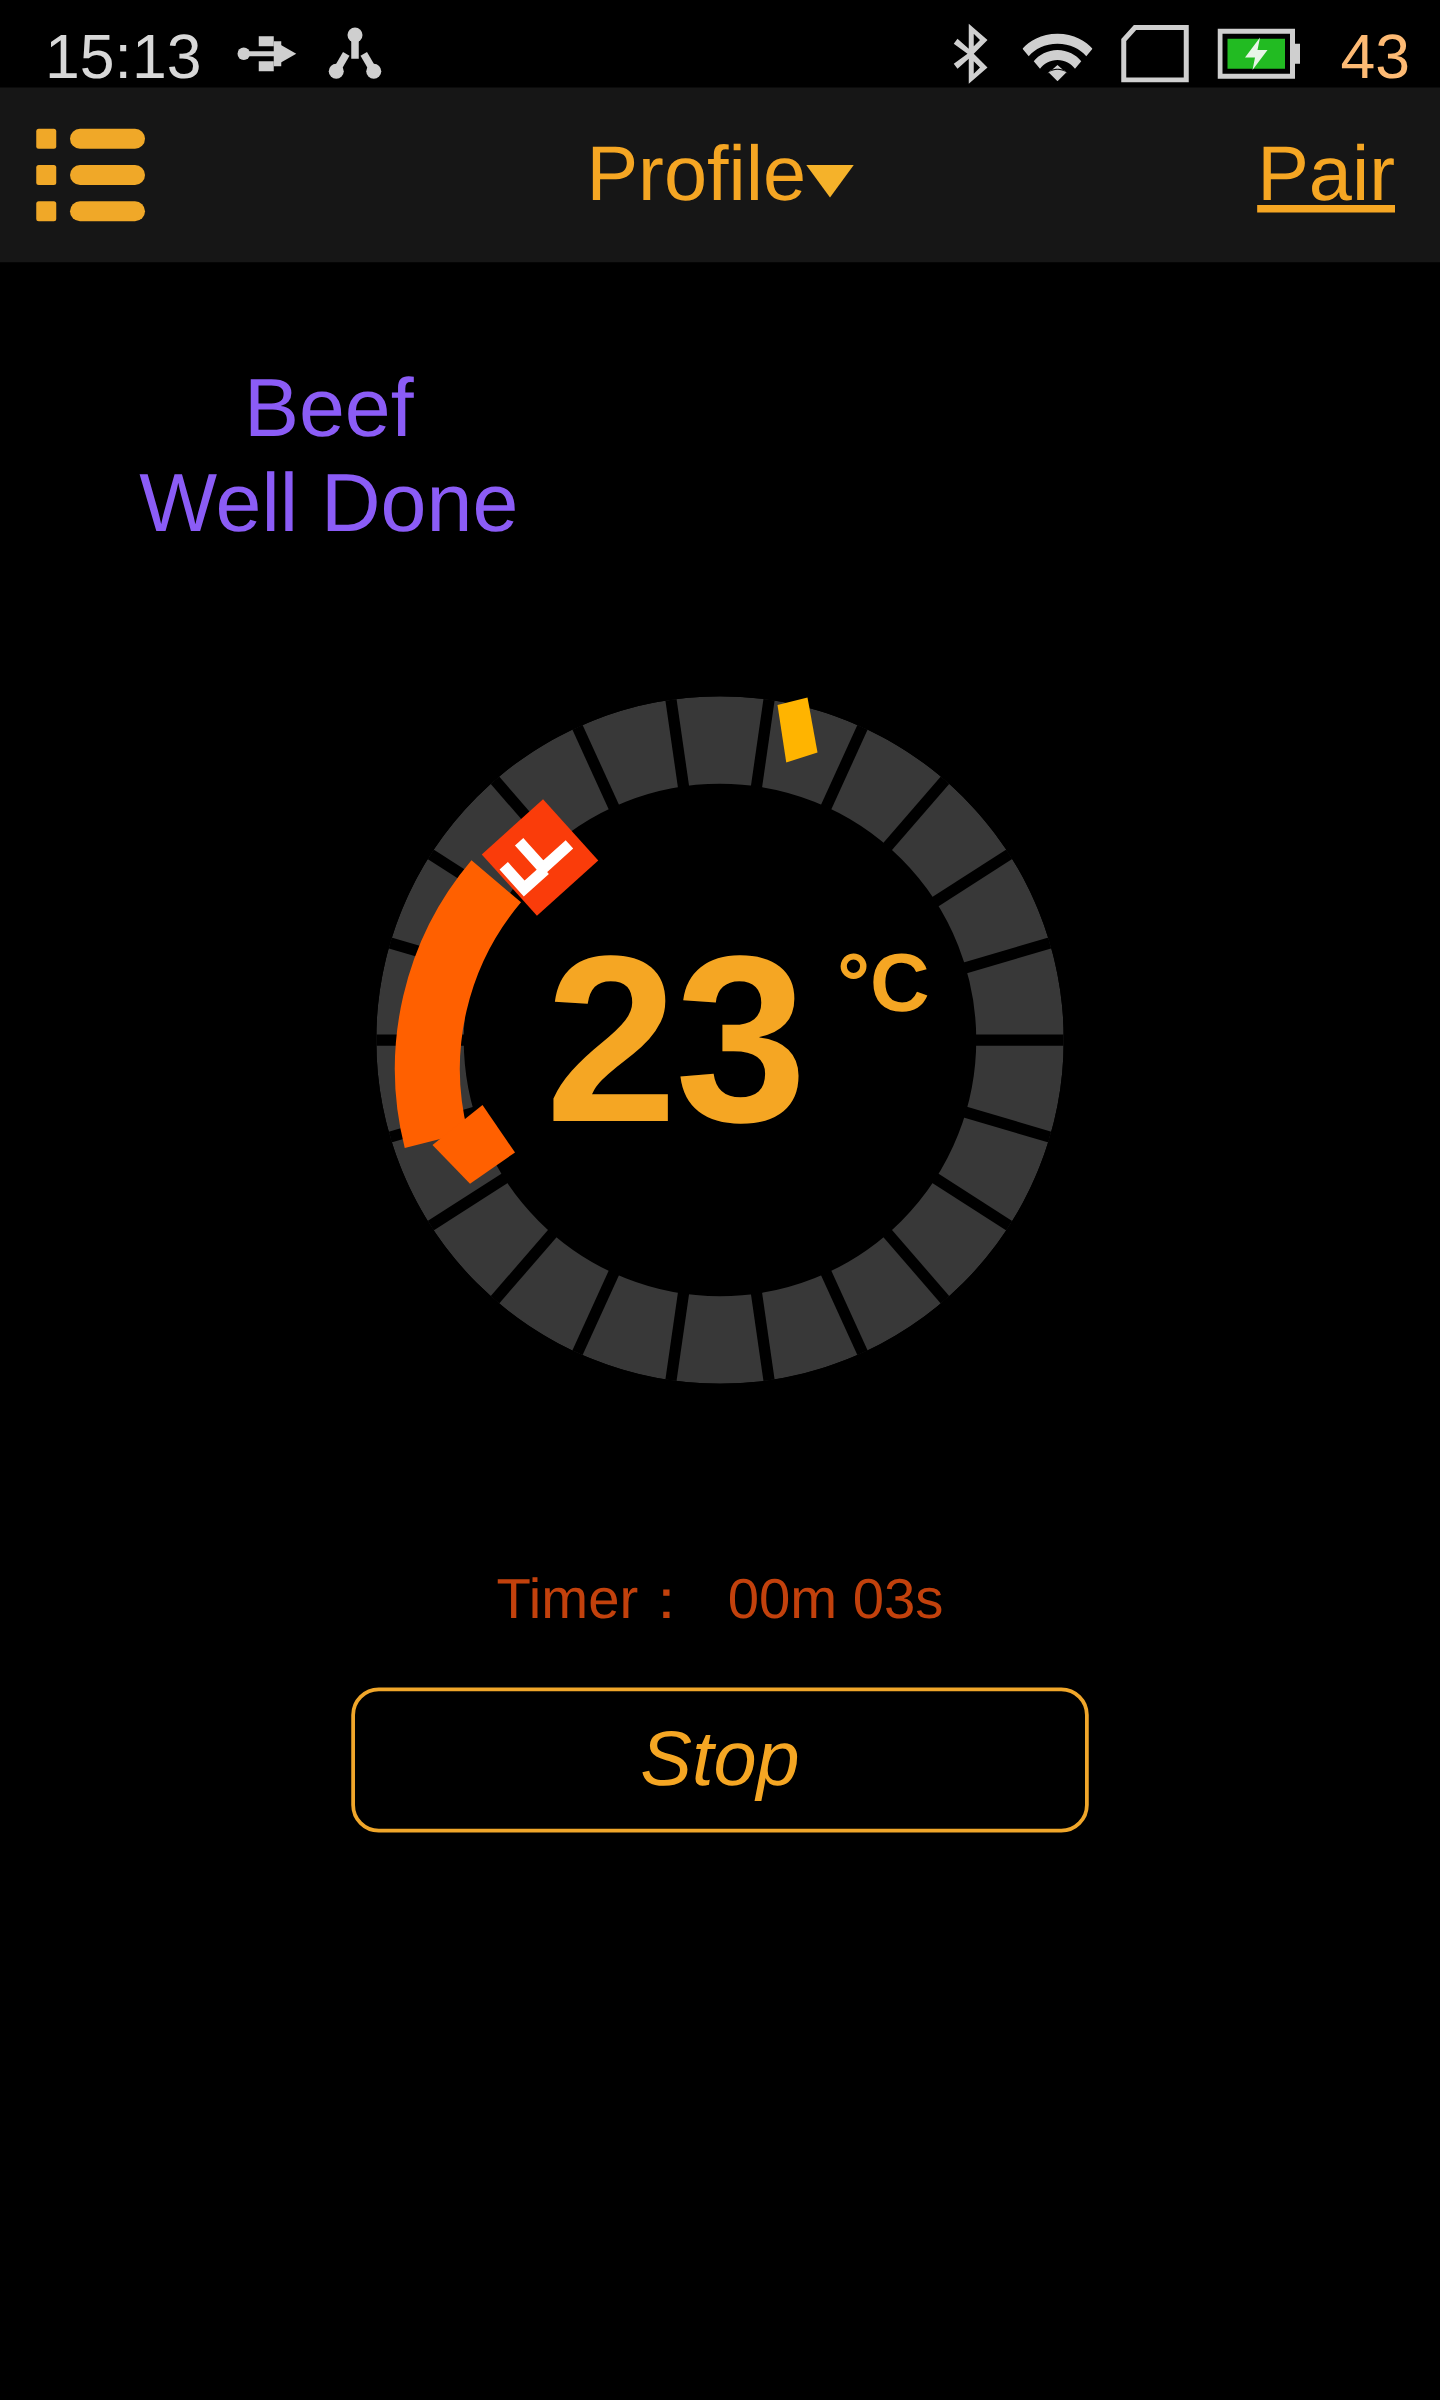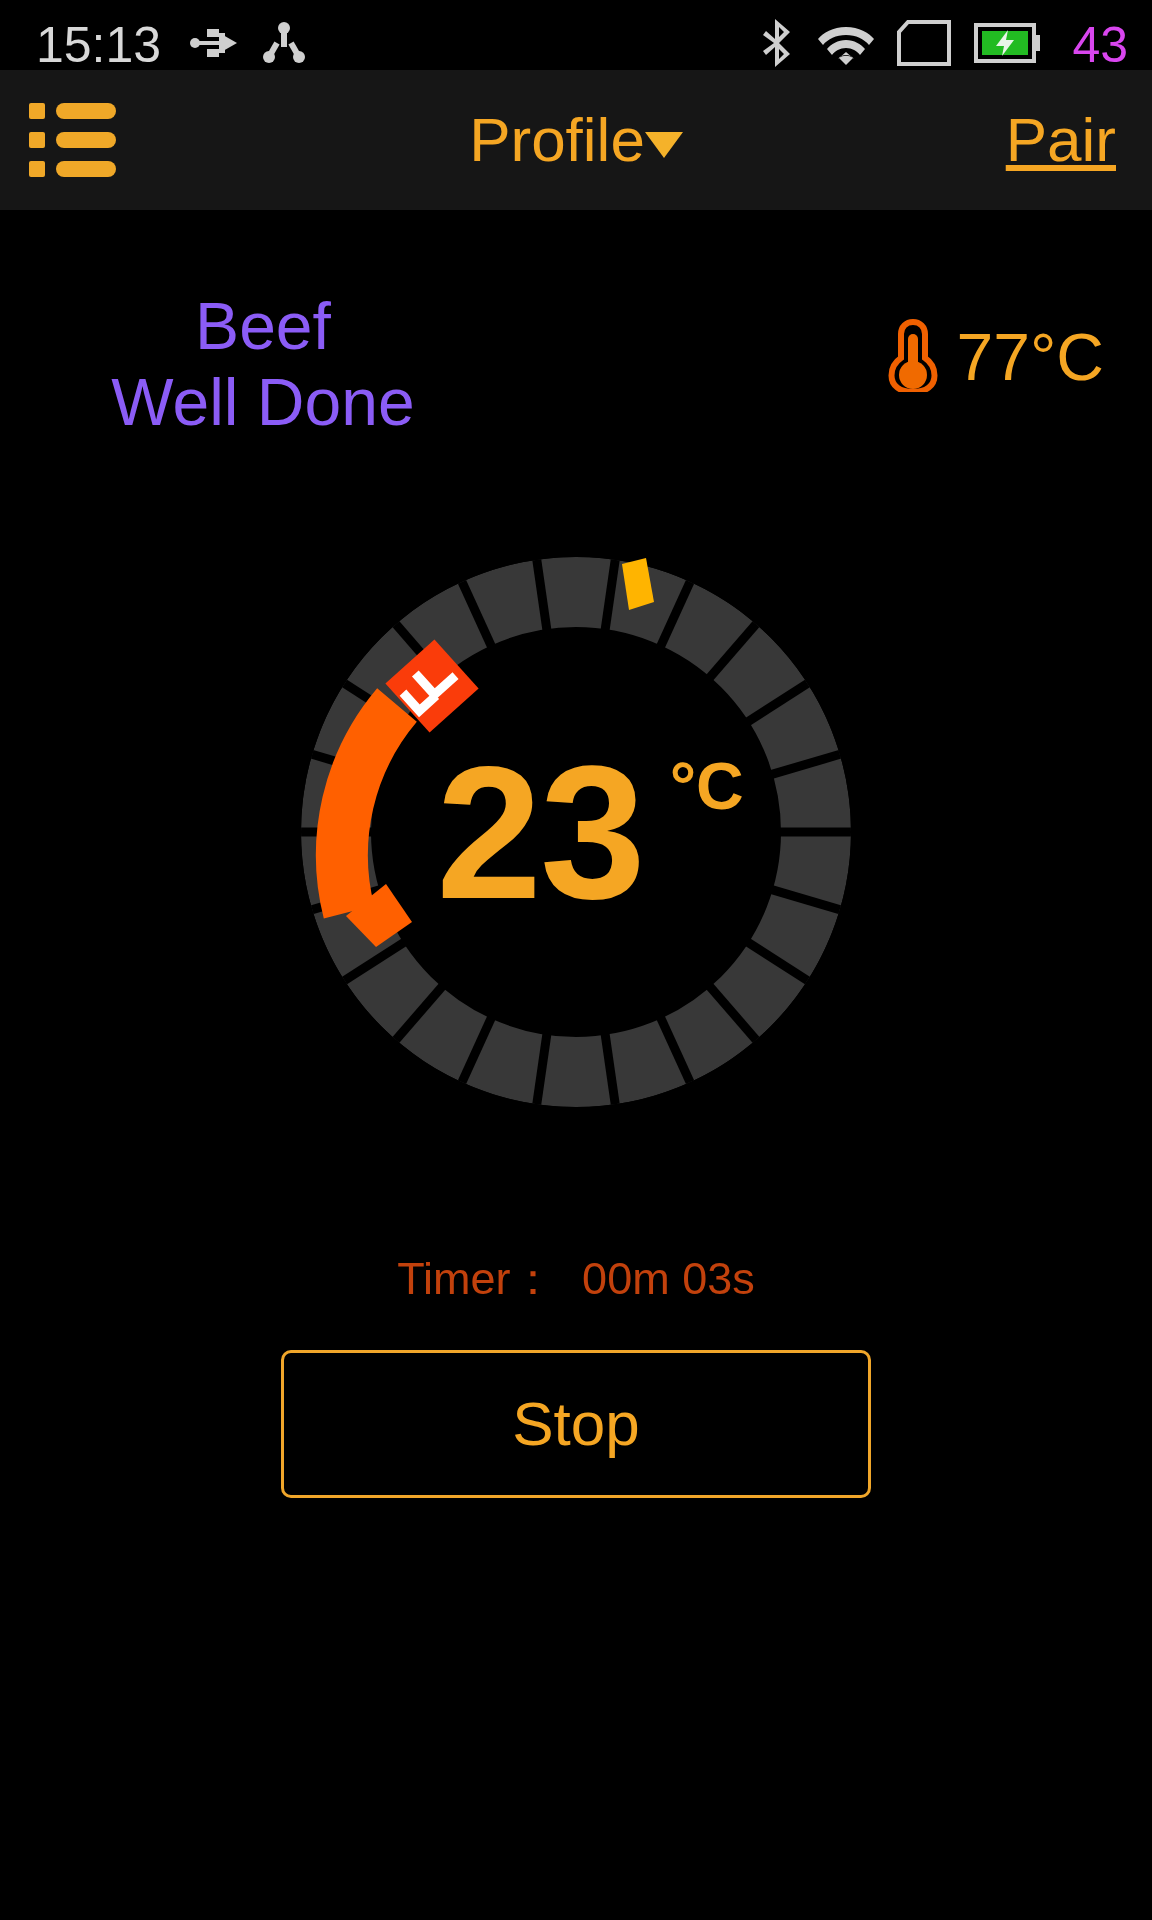--- a/index.html
+++ b/index.html
@@ -41,21 +41,21 @@
     gap: 22px;
     margin-left: 26px;
   }
   .status-spacer { flex: 1 1 auto; }
   .status-right-icons {
     display: flex;
     align-items: center;
     gap: 22px;
   }
   .status-batt-pct {
-    color: #d946ef;
+    color: #fdba74;
     font-size: 50px;
     line-height: 1;
     margin-left: 10px;
   }
   .sicon { display: block; }
 
   
   .appbar {
     position: absolute;
     top: 70px; left: 0;
@@ -206,32 +206,33 @@
   }
   .timer-label { letter-spacing: 0px; }
   .timer-value { margin-left: 14px; }
 
   .stop-btn {
     position: absolute;
     left: 50%;
     transform: translateX(-50%);
     top: 1140px;
     width: 590px;
-    height: 148px;
+    height: 116px;
     border: 3px solid #f0a62a;
-    border-radius: 10px;
+    border-radius: 22px;
     background: transparent;
     color: #f5a623;
     font-size: 62px;
     font-family: "Liberation Sans", sans-serif;
     line-height: 1;
     display: flex;
     align-items: center;
     justify-content: center;
     cursor: pointer;
+    font-style: italic;
   }
 </style>
 </head>
 <body>
 
 <div id="app">
 
   <div class="statusbar">
     <div class="status-clock">15:13</div>
 
@@ -322,31 +323,20 @@
     <div class="appbar-action">Pair</div>
   </div>
 
   <div class="content">
 
     <div class="meat-label">
       <span class="meat-line">Beef</span>
       <span class="meat-line">Well Done</span>
     </div>
 
-    <div class="target-temp">
-      <span>
-        <svg width="56" height="74" viewBox="0 0 56 74">
-          <path d="M28 4 C21 4 16 9 16 16 V40 C10 44 6.5 50.5 6.5 57.5 C6.5 68 15 74 28 74
-                   C41 74 49.5 68 49.5 57.5 C49.5 50.5 46 44 40 40 V16 C40 9 35 4 28 4 Z" fill="none" stroke="#f06000" stroke-width="6"></path>
-          <circle cx="28" cy="57" r="14" fill="#f06a00"></circle>
-          <rect x="23" y="16" width="10" height="40" rx="5" fill="#f06a00"></rect>
-        </svg>
-      </span>
-      <span class="target-temp-value">77°C</span>
-    </div>
 
     <div class="gauge-wrap">
       <svg class="gauge-svg" viewBox="0 0 680 680">
         <defs>
           <clipPath id="ringclip">
             <path d="M340,340 m-275,0 a275,275 0 1,0 550,0 a275,275 0 1,0 -550,0
                      M340,340 m-205,0 a205,205 0 1,0 410,0 a205,205 0 1,0 -410,0" fill-rule="evenodd"></path>
           </clipPath>
         </defs>
 

